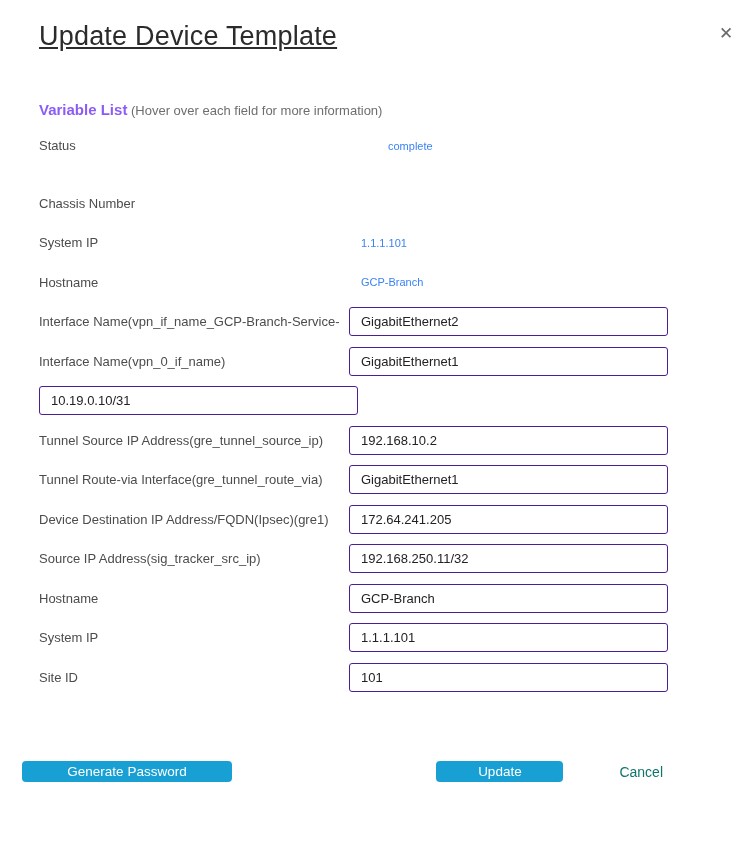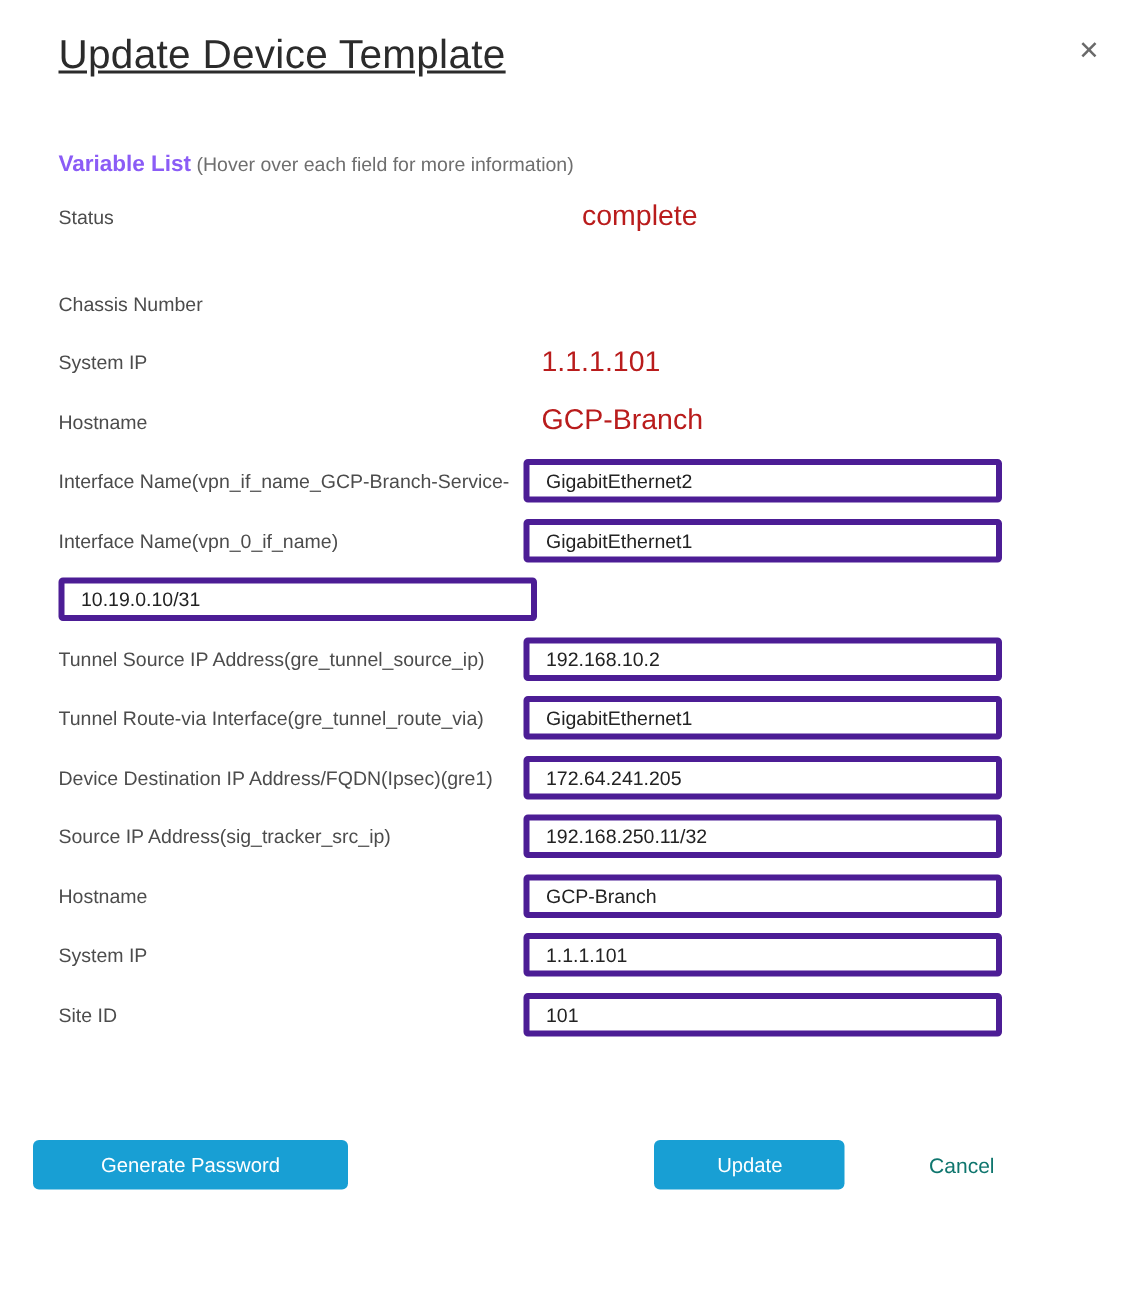--- a/index.html
+++ b/index.html
@@ -64,48 +64,48 @@
   .field-label {
     width: 310px;
     min-width: 310px;
     font-size: 13px;
     color: #4c4c4c;
     white-space: nowrap;
     overflow: hidden;
   }
 
   .field-value {
-    font-size: 19px;
-    color: #b91c1c;
+    font-size: 11px;
+    color: #3b82f6;
     padding-left: 12px;
     white-space: nowrap;
   }
 
   .field-input {
     width: 319px;
     height: 29px;
-    border: 4px solid #4c1d95;
+    border: 1px solid #4c1d95;
     border-radius: 3px;
     padding: 0 10px 0 11px;
     font-size: 13px;
     font-family: "Liberation Sans", sans-serif;
     color: #222;
     background: #fff;
     outline: none;
   }
 
   .footer {
     display: flex;
     align-items: center;
     margin: 64px 0 0 22px;
   }
   .btn {
     border: none;
     border-radius: 4px;
-    height: 33px;
+    height: 21px;
     color: #ffffff;
     font-size: 13.5px;
     font-family: "Liberation Sans", sans-serif;
     cursor: pointer;
     background: #189fd4;
   }
   .generate-btn { width: 210px; }
   .update-btn { width: 127px; margin-left: auto; }
   .cancel-btn {
     margin-left: 56px;

